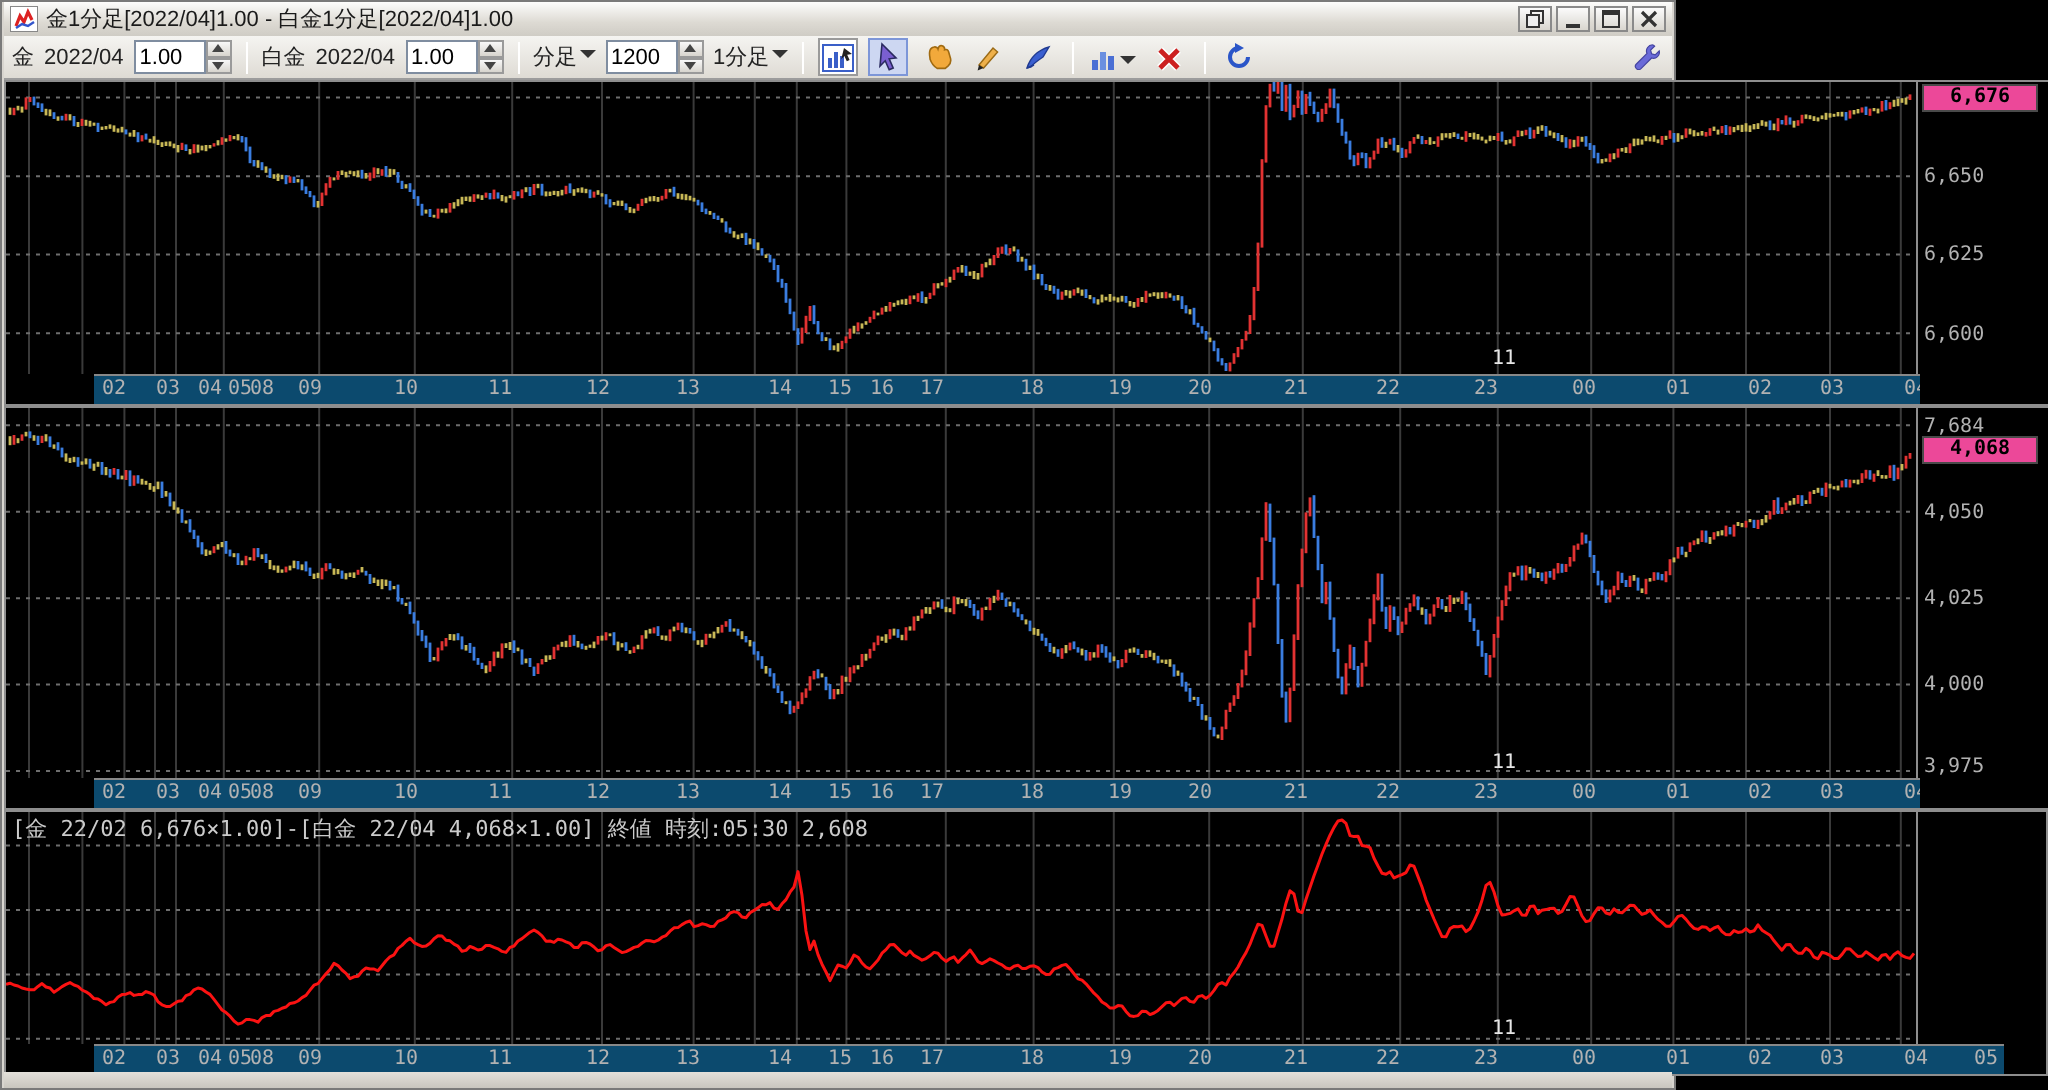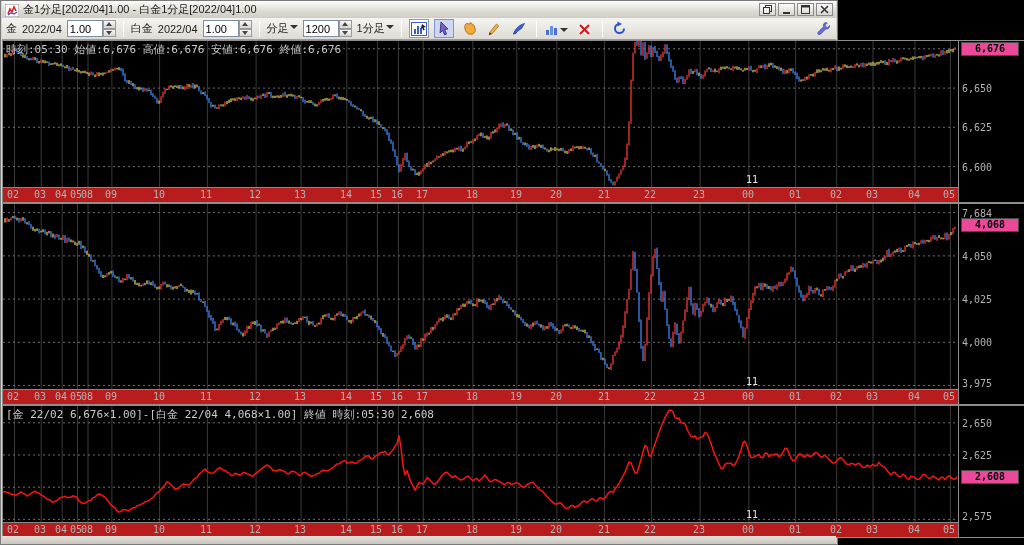--- a/index.html
+++ b/index.html
@@ -36,21 +36,21 @@
     border:1px solid transparent; background:transparent; }
   .tbtn.sel { background:#cdd7f2; border:1px solid #7d96d8; }
   .tbtn.framed { border:1px solid #9a9a9a; background:#fff; }
   .wrench { position:absolute; right:6px; top:3px; }
   
   .client { position:absolute; left:1px; top:39px; width:1022px; height:498px; background:#151515; }
   .panel { position:relative; width:1022px; background:#000; border:1px solid #8e8e8e; }
   .plotwrap { position:absolute; left:0; top:0; width:956px; height:100%;
     border-right:1px solid #8e8e8e; background:#000; }
   .plotwrap svg { display:block; background:#000; }
-  .axisrow { position:relative; width:955px; height:15px; background:#b91c1c; border-top:1px solid #888; }
+  .axisrow { position:relative; width:955px; height:15px; background:#0c4a6e; border-top:1px solid #888;margin-left:44px; }
   .xt { position:absolute; top:1px; color:#b2b2b2; font:10px "DejaVu Sans Mono", monospace; }
   .info { position:absolute; left:3px; top:1px; color:#cbcbcb;
     font:11px "DejaVu Sans Mono", monospace; white-space:nowrap; z-index:3; }
   .datemark { position:absolute; color:#e6e6e6; font:10px "DejaVu Sans Mono", monospace; z-index:2; }
   .ycol { position:absolute; left:957px; top:0; bottom:0; width:64px; background:#000; }
   .yt { position:absolute; left:2px; color:#b2b2b2; font:10px "DejaVu Sans Mono", monospace; }
   .badge { position:absolute; left:1px; width:58px; height:14px; background:#ec4899;
     border:1px solid #4a4a4a; color:#000; font:bold 10px "DejaVu Sans Mono", monospace;
     text-align:center; line-height:12px; }
   .bottomframe { position:absolute; left:1px; right:1px; bottom:0; height:8px;
@@ -739,21 +739,20 @@
             <span class="xt" style="left: 595px;">21</span>
             <span class="xt" style="left: 641px;">22</span>
             <span class="xt" style="left: 690px;">23</span>
             <span class="xt" style="left: 739px;">00</span>
             <span class="xt" style="left: 786px;">01</span>
             <span class="xt" style="left: 827px;">02</span>
             <span class="xt" style="left: 863px;">03</span>
             <span class="xt" style="left: 905px;">04</span>
             <span class="xt" style="left: 940px;">05</span>
           </div>
-        <div class="info">時刻:05:30 始値:6,676 高値:6,676 安値:6,676 終値:6,676</div>
       <span class="datemark" style="left: 743px; top: 133px;">11</span>
         </div>
       <div class="ycol" id="ycol-gold">
           <span class="yt" style="top: 42px;">6,650</span>
           <span class="yt" style="top: 81px;">6,625</span>
           <span class="yt" style="top: 121px;">6,600</span>
           <div class="badge" style="top: 1px;">6,676</div>
         </div>
     </div>
     <div class="panel" style="height:202px">
@@ -1367,23 +1366,17 @@
             <span class="xt" style="left: 739px;">00</span>
             <span class="xt" style="left: 786px;">01</span>
             <span class="xt" style="left: 827px;">02</span>
             <span class="xt" style="left: 863px;">03</span>
             <span class="xt" style="left: 905px;">04</span>
             <span class="xt" style="left: 940px;">05</span>
           </div>
         <div class="info">[金 22/02 6,676×1.00]-[白金 22/04 4,068×1.00] 終値 時刻:05:30 2,608</div>
       <span class="datemark" style="left: 743px; top: 103px;">11</span>
         </div>
-      <div class="ycol" id="ycol-spread">
-          <span class="yt" style="top: 12px;">2,650</span>
-          <span class="yt" style="top: 44px;">2,625</span>
-          <span class="yt" style="top: 105px;">2,575</span>
-          <div class="badge" style="top: 64px;">2,608</div>
-        </div>
     </div>
   </div>
 
   <div class="bottomframe"></div>
 </div>
 
 </body></html>

